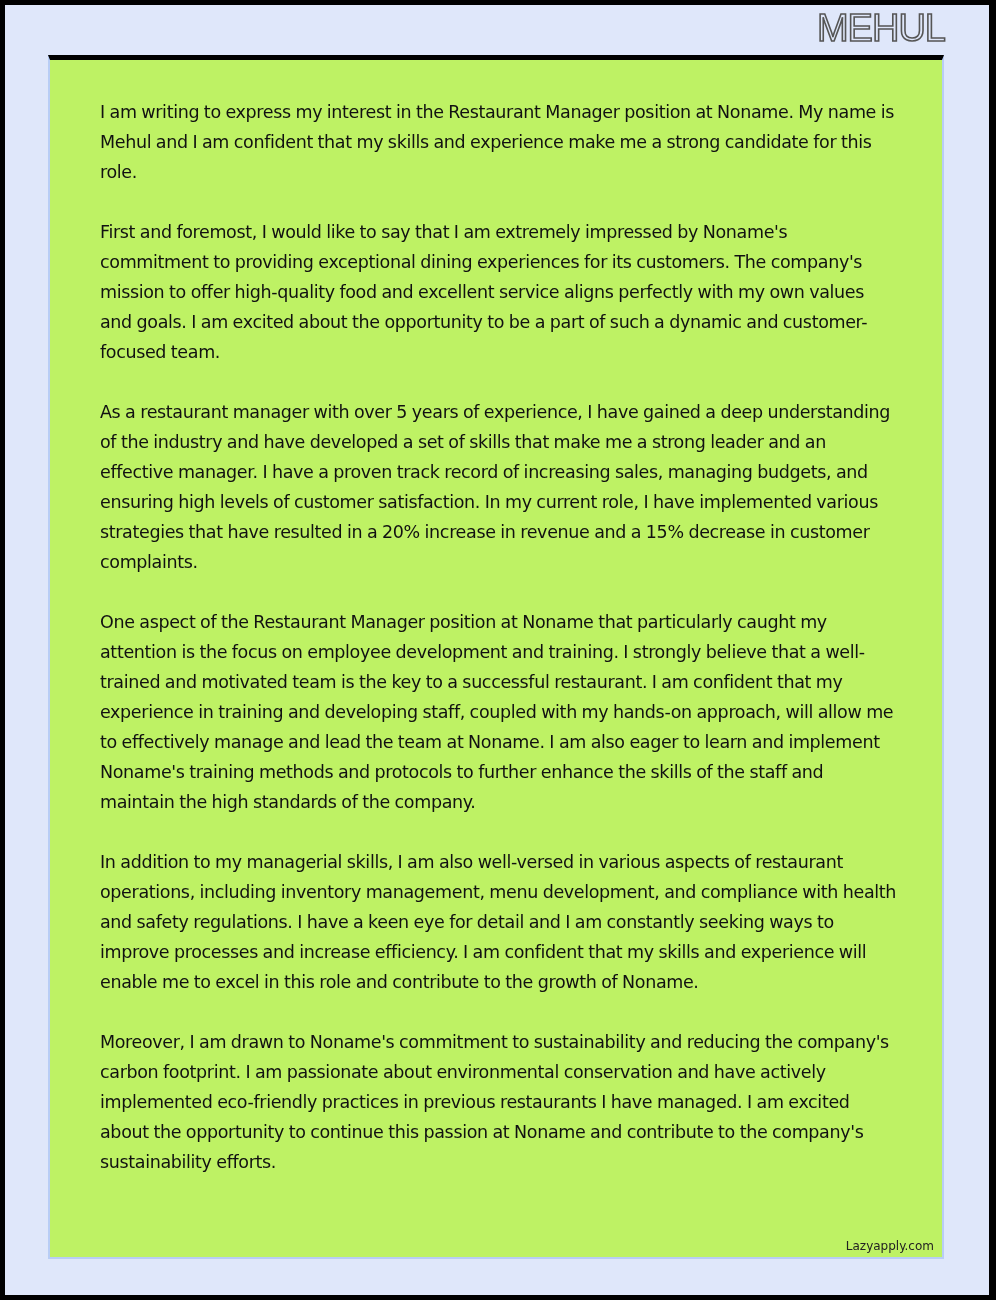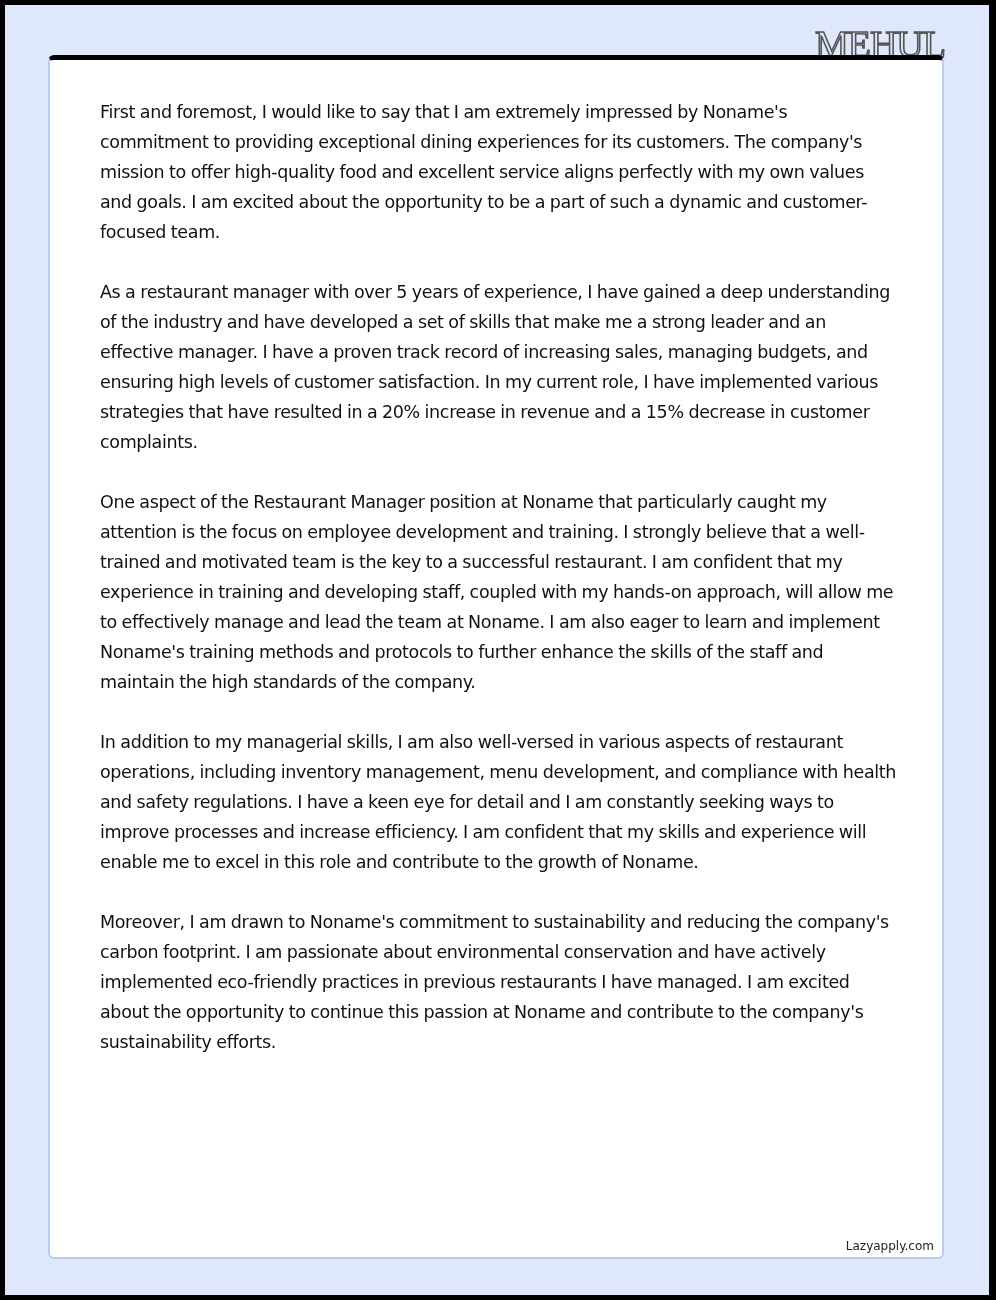--- a/index.html
+++ b/index.html
@@ -19,42 +19,41 @@
       left: 5px;
       top: 5px;
       width: 984px;
       height: 1290px;
       background: #dfe7fa;
       overflow: hidden;
     }
     .brand {
       position: absolute;
       right: 44px;
-      top: 20px;
-      font-family: Liberation Serif, serif;
+      top: 4px;
+      font-family: Liberation Sans, sans-serif;
       font-size: 38px;
       letter-spacing: -1px;
       color: #dfe7fa;
       -webkit-text-stroke: 1.6px #555;
       line-height: 1;
       font-weight: normal;
     }
     .page {
       position: absolute;
       left: 43px;
       top: 50px;
       width: 896px;
       height: 1204px;
-      background: #ffffff;
+      background: #bef264;
       border-top: 5px solid #000;
       border-left: 2px solid #b8cdf5;
       border-right: 2px solid #b8cdf5;
       border-bottom: 2px solid #b8cdf5;
       box-sizing: border-box;
-      border-radius: 6px;
     }
     .watermark {
       position: absolute;
       right: 8px;
       bottom: 4px;
       font-size: 12px;
       color: #222;
       font-family: "DejaVu Sans", sans-serif;
     }
     .letter {
@@ -77,19 +76,20 @@
 <body>
 
 <div class="frame">
   <div class="brand">MEHUL</div>
 
   <div class="page">
     <div class="watermark">Lazyapply.com</div>
   </div>
 
   <div class="letter">
+    <p>I am writing to express my interest in the Restaurant Manager position at Noname. My name is Mehul and I am confident that my skills and experience make me a strong candidate for this role.</p>
     <p>First and foremost, I would like to say that I am extremely impressed by Noname's commitment to providing exceptional dining experiences for its customers. The company's mission to offer high-quality food and excellent service aligns perfectly with my own values and goals. I am excited about the opportunity to be a part of such a dynamic and customer-focused team.</p>
     <p>As a restaurant manager with over 5 years of experience, I have gained a deep understanding of the industry and have developed a set of skills that make me a strong leader and an effective manager. I have a proven track record of increasing sales, managing budgets, and ensuring high levels of customer satisfaction. In my current role, I have implemented various strategies that have resulted in a 20% increase in revenue and a 15% decrease in customer complaints.</p>
     <p>One aspect of the Restaurant Manager position at Noname that particularly caught my attention is the focus on employee development and training. I strongly believe that a well-trained and motivated team is the key to a successful restaurant. I am confident that my experience in training and developing staff, coupled with my hands-on approach, will allow me to effectively manage and lead the team at Noname. I am also eager to learn and implement Noname's training methods and protocols to further enhance the skills of the staff and maintain the high standards of the company.</p>
     <p>In addition to my managerial skills, I am also well-versed in various aspects of restaurant operations, including inventory management, menu development, and compliance with health and safety regulations. I have a keen eye for detail and I am constantly seeking ways to improve processes and increase efficiency. I am confident that my skills and experience will enable me to excel in this role and contribute to the growth of Noname.</p>
     <p>Moreover, I am drawn to Noname's commitment to sustainability and reducing the company's carbon footprint. I am passionate about environmental conservation and have actively implemented eco-friendly practices in previous restaurants I have managed. I am excited about the opportunity to continue this passion at Noname and contribute to the company's sustainability efforts.</p>
   </div>
 </div>
 
 </body></html>

